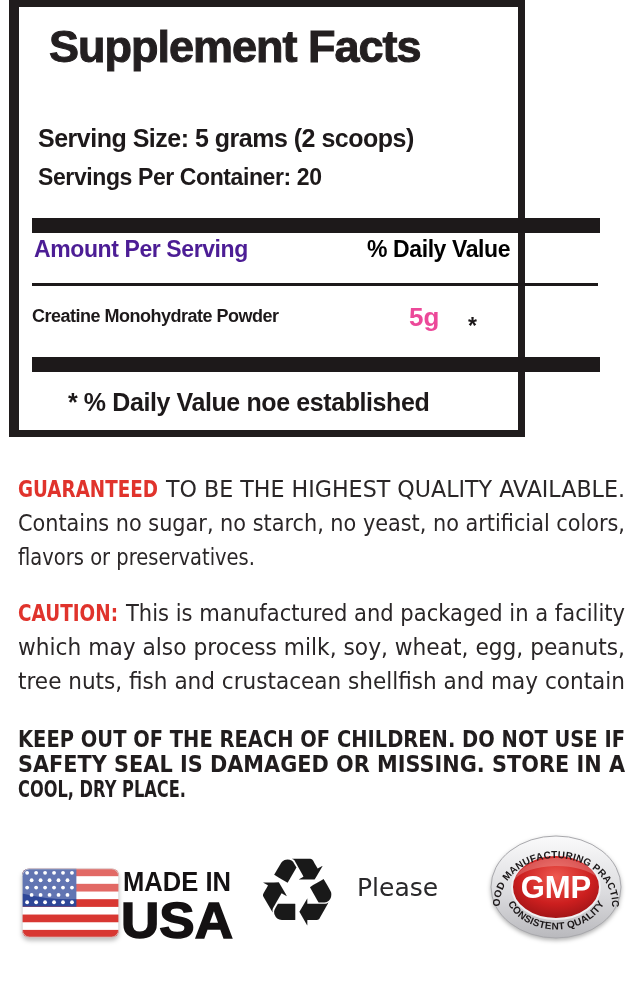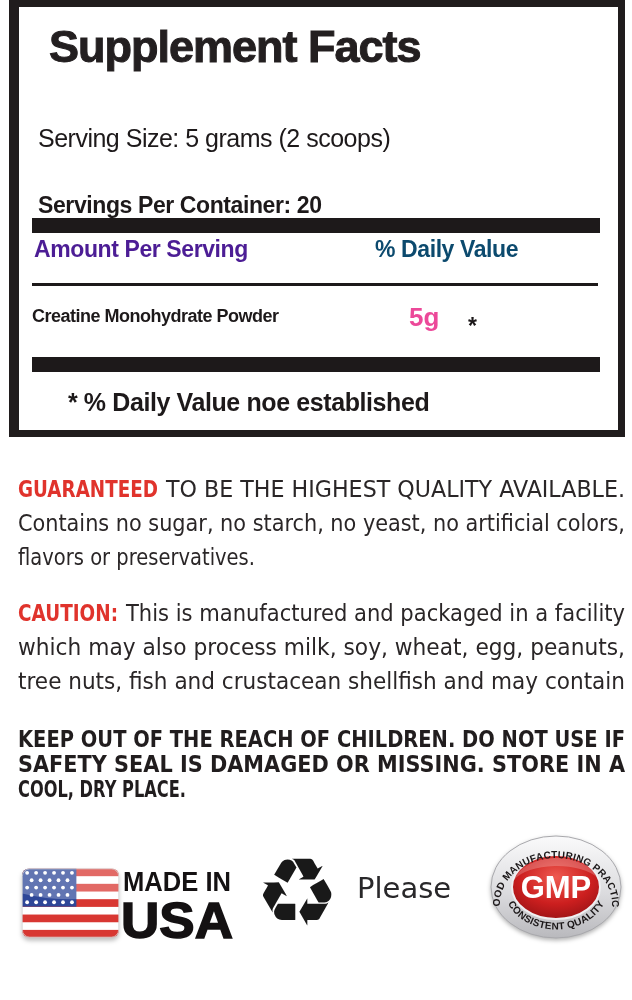--- a/index.html
+++ b/index.html
@@ -1,51 +1,51 @@
 <!DOCTYPE html>
 <html><head>
 <meta charset="utf-8">
 <style>
   html,body{margin:0;padding:0;background:#fff;}
   #page{position:relative;width:632px;height:1000px;background:#fff;overflow:hidden;
         font-family:"Liberation Sans",sans-serif;color:#262223;}
 
   
-  .facts-box{position:absolute;left:9px;top:0;width:616px;height:437px;box-sizing:border-box;
+  .facts-box{position:absolute;left:9px;top:0;width:516px;height:437px;box-sizing:border-box;
              border:7px solid #201c1d;border-left-width:10px;background:#fff;}
   .facts-box *{position:absolute;}
   .facts-title{left:30px;top:14px;font-size:45px;font-weight:bold;letter-spacing:-1px;
                color:#231f20;-webkit-text-stroke:1px #231f20;white-space:nowrap;}
-  .serving{left:19px;top:117px;font-size:25px;font-weight:normal;letter-spacing:-0.5px;color:#1d191a;white-space:nowrap;}
-  .servings{left:19px;top:157px;font-size:23px;font-weight:bold;letter-spacing:-0.4px;color:#1d191a;white-space:nowrap;margin-top:28px;}
+  .serving{left:19px;top:117px;font-size:25px;font-weight:bold;letter-spacing:-0.5px;color:#1d191a;white-space:nowrap;}
+  .servings{left:19px;top:157px;font-size:23px;font-weight:bold;letter-spacing:-0.4px;color:#1d191a;white-space:nowrap;}
   .bar{left:13px;width:568px;height:15px;background:#1d191a;}
   .bar1{top:211px;} .bar2{top:350px;}
   .thinline{left:13px;top:276px;width:566px;height:3px;background:#1d191a;}
   .amt-hdr{left:15px;top:229px;font-size:23px;font-weight:bold;letter-spacing:-0.4px;white-space:nowrap;color:#4c1d95;}
-  .dv-hdr{left:356px;top:229px;font-size:23px;font-weight:bold;letter-spacing:-0.4px;white-space:nowrap;color:#0c4a6e;}
+  .dv-hdr{left:348px;top:229px;font-size:23px;font-weight:bold;letter-spacing:-0.4px;white-space:nowrap;color:#000000;}
   .ing-name{left:13px;top:299px;font-size:18px;font-weight:bold;letter-spacing:-0.5px;white-space:nowrap;color:#1d191a;}
   .ing-amt{left:390px;top:295px;font-size:26px;font-weight:bold;color:#ec4899;}
   .ing-dv{left:449px;top:306px;font-size:23px;font-weight:bold;color:#1d191a;}
   .footnote{left:13px;top:381px;font-size:25px;font-weight:bold;letter-spacing:-0.4px;white-space:nowrap;color:#1d191a;margin-left:36px;}
 
   
   .para-svg{position:absolute;left:0;top:470px;}
   .para-svg text{font-family:"DejaVu Sans","Liberation Sans",sans-serif;}
   .t-body{font-size:23px;fill:#2a2627;}
   .t-lead{font-size:23px;font-weight:bold;fill:#e0332c;}
   .t-caps{font-size:23px;fill:#2a2627;}
   .t-warn{font-size:23px;font-weight:bold;fill:#211d1e;}
 
   
   .flag-svg{position:absolute;left:22px;top:866px;filter:drop-shadow(0 3px 2px rgba(0,0,0,.25));}
   .madein-svg{position:absolute;left:118px;top:866px;}
   .madein-svg text{font-family:"Liberation Sans",sans-serif;font-weight:bold;fill:#141112;}
   .recycle{position:absolute;left:255px;top:846px;font-family:"DejaVu Sans",sans-serif;
            font-size:94px;line-height:1;color:#191919;}
-  .please{position:absolute;left:357px;top:872px;font-size:29px;line-height:32px;color:#29282a;
+  .please{position:absolute;left:357px;top:872px;font-size:25px;line-height:32px;color:#29282a;
           font-family:"DejaVu Sans","Liberation Sans",sans-serif;}
   .gmp-svg{position:absolute;left:486px;top:830px;filter:drop-shadow(0 2px 2px rgba(0,0,0,.3));}
   .gmp-arc{font-family:"Liberation Sans",sans-serif;font-size:10px;font-weight:bold;fill:#1b1718;letter-spacing:.2px;}
   .gmp-center{font-family:"Liberation Sans",sans-serif;font-size:31px;font-weight:bold;fill:#ffffff;
               -webkit-text-stroke:0.5px #fff;}
 </style>
 </head>
 <body>
 
 <div id="page">

